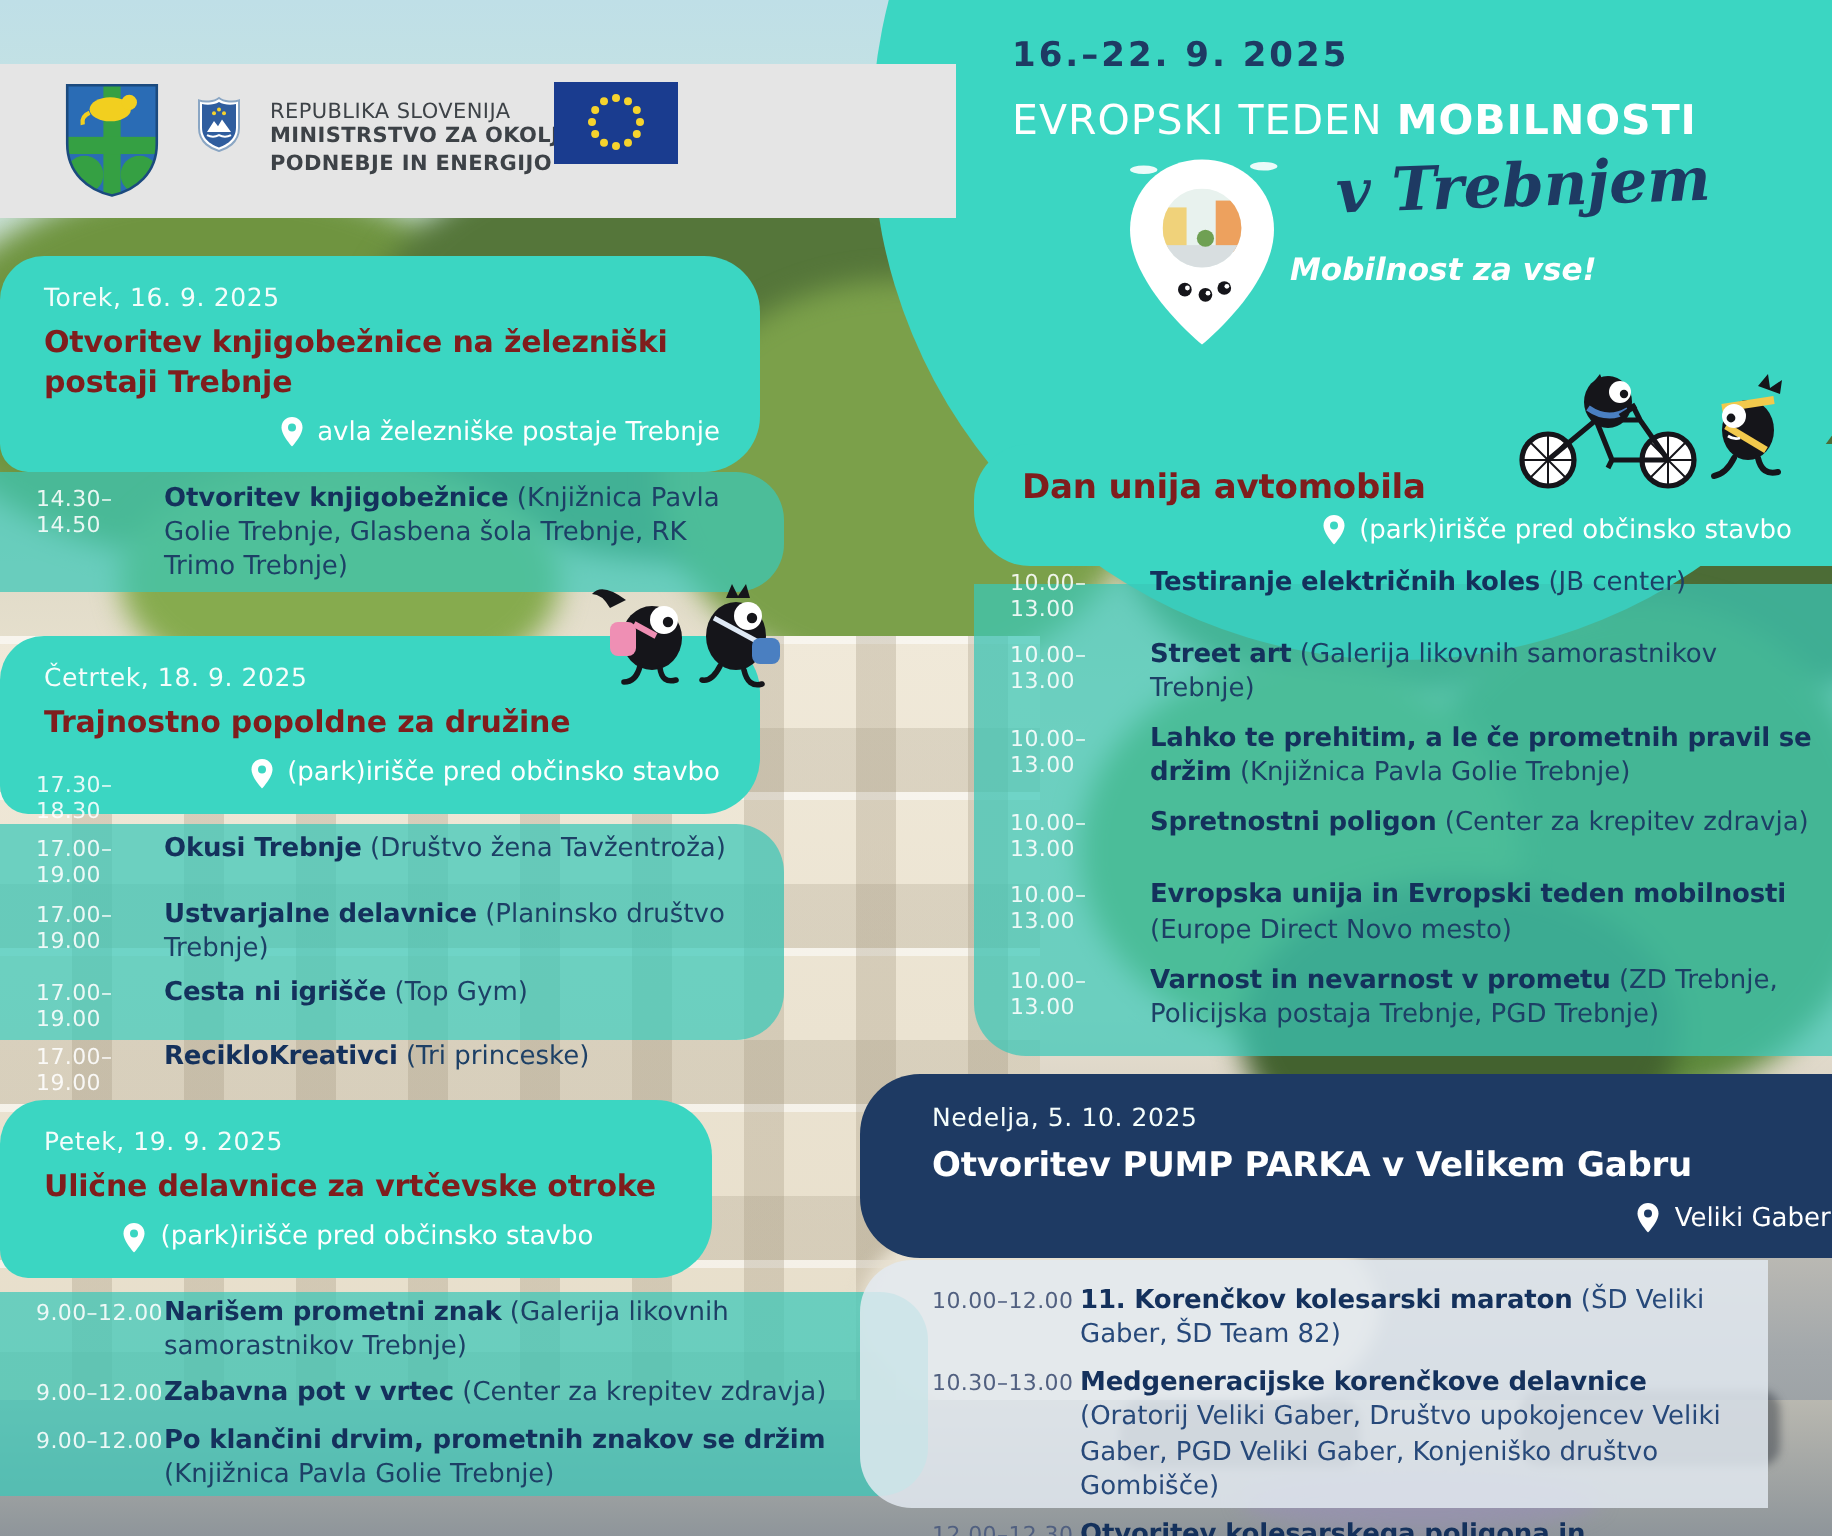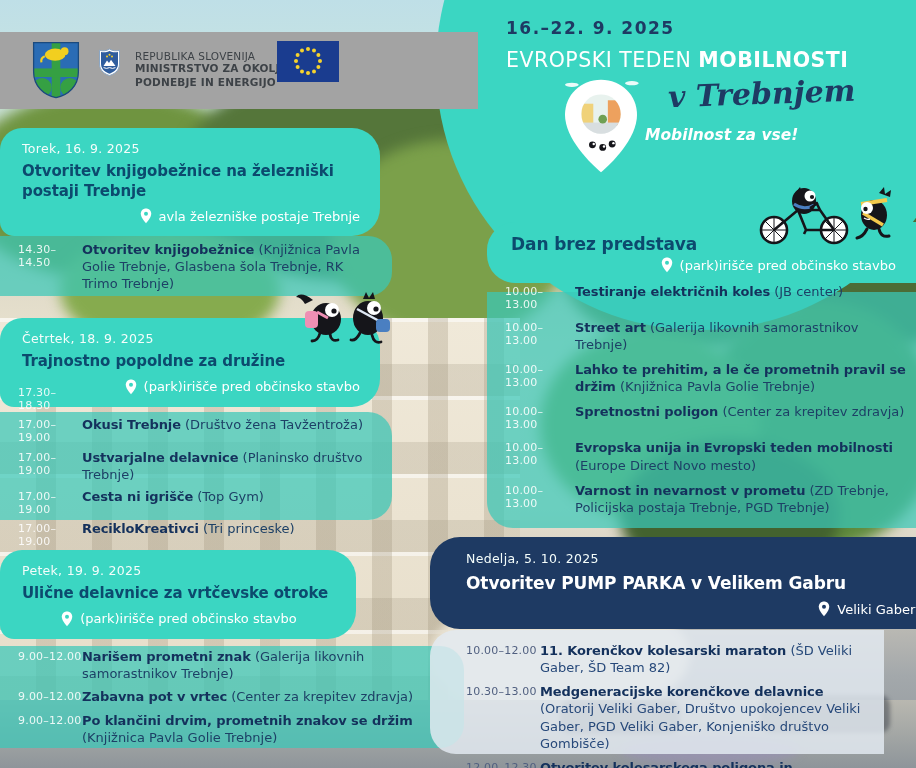--- a/index.html
+++ b/index.html
@@ -16,21 +16,21 @@
     background:
       repeating-linear-gradient(90deg,transparent 0 36px,rgba(160,148,124,.30) 36px 56px),
       repeating-linear-gradient(180deg,rgba(255,255,255,.55) 0 4px,transparent 4px 46px,rgba(150,140,118,.22) 46px 78px),
       linear-gradient(180deg,#f0e9d9,#e6ddc9);}
   .street{position:absolute;left:0;top:700px;width:916px;height:68px;
     background:linear-gradient(180deg,#b9b8b0,#8e959a);}
   .car{position:absolute;border-radius:10px;background:rgba(42,48,60,.45);filter:blur(2px);}
   .bush{position:absolute;border-radius:50%;background:rgba(152,140,188,.5);filter:blur(5px);}
 
   
-  .logo-bar{position:absolute;left:0;top:32px;width:478px;height:77px;background:#a3a3a3;z-index:2;
+  .logo-bar{position:absolute;left:0;top:32px;width:478px;height:77px;background:#e5e5e5;z-index:2;
     display:flex;align-items:center;}
   .coa{position:absolute;left:30px;top:8px;}
   .ministry{position:absolute;left:98px;top:16px;display:flex;align-items:flex-start;gap:14px;}
   .ministry-text{padding-top:2px;color:#3d4247;}
   .m1{font-size:10.5px;letter-spacing:.2px;}
   .m2{font-size:10.5px;font-weight:bold;letter-spacing:.2px;line-height:1.3;}
   .eu{position:absolute;left:277px;top:9px;}
 
   .header-circle{position:absolute;left:436px;top:-198px;width:528px;height:528px;border-radius:50%;
     background:#3bd6c2;z-index:1;}
@@ -45,21 +45,21 @@
     transform:rotate(-2deg);}
   .hdr-tag{position:absolute;left:645px;top:126px;z-index:2;color:#ffffff;font-size:15.5px;
     font-weight:bold;font-style:italic;}
 
   
   .card{position:absolute;z-index:3;box-sizing:border-box;background:#3bd6c2;padding:13px 20px 12px 22px;}
   .card.left{border-radius:22px 28px 28px 14px;}
   .card.right{border-radius:28px 0 0 28px;}
   .card.navy{background:#1e3a63;}
   .card-date{font-size:12.5px;color:#f4fdfb;letter-spacing:.3px;margin-bottom:6px;}
-  .card-title{font-size:15px;font-weight:bold;color:#0c4a6e;line-height:1.3;letter-spacing:-.1px;}
+  .card-title{font-size:15px;font-weight:bold;color:#7f1d1d;line-height:1.3;letter-spacing:-.1px;}
   .card.right .card-title{font-size:17px;}
   .card.navy .card-title{color:#ffffff;}
   .card-loc{display:flex;justify-content:flex-end;align-items:center;gap:7px;margin-top:7px;
     font-size:13px;color:#ffffff;}
   .pin-ic{flex:0 0 auto;}
 
   .block{position:absolute;z-index:3;box-sizing:border-box;display:flex;flex-direction:column;}
   .block.teal{background:rgba(58,200,184,.72);justify-content:flex-end;}
   .block.light{background:rgba(226,233,241,.84);}
   .row{display:flex;align-items:flex-start;}
@@ -252,21 +252,21 @@
       <span class="time">9.00–12.00</span>
       <p class="desc"><b>Zabavna pot v vrtec</b> <span>(Center za krepitev zdravja)</span></p>
     </div>
     <div class="row">
       <span class="time">9.00–12.00</span>
       <p class="desc"><b>Po klančini drvim, prometnih znakov se držim</b> <span>(Knjižnica Pavla Golie Trebnje)</span></p>
     </div>
   </div>
 
   <div class="card right" style="left:487px;top:222px;width:429px;padding:11px 20px 10px 24px;">
-    <div class="card-title">Dan brez predstava</div>
+    <div class="card-title">Dan unija avtomobila</div>
     <div class="card-loc" style="margin-top:2px;">
       <svg class="pin-ic" width="12" height="16" viewBox="0 0 24 32">
         <path d="M12 1 C6 1 1.5 5.5 1.5 11.5 c0 8 10.5 19 10.5 19 s10.5-11 10.5-19 C22.5 5.5 18 1 12 1 Z" fill="#ffffff"></path>
         <circle cx="12" cy="11.5" r="4" fill="#3bd6c2"></circle>
       </svg>
       <span>(park)irišče pred občinsko stavbo</span>
     </div>
   </div>
 
   <div class="block teal" style="left:487px;top:292px;width:429px;height:236px;border-radius:0 0 0 26px;padding:18px 10px 12px 18px;gap:8px;">

